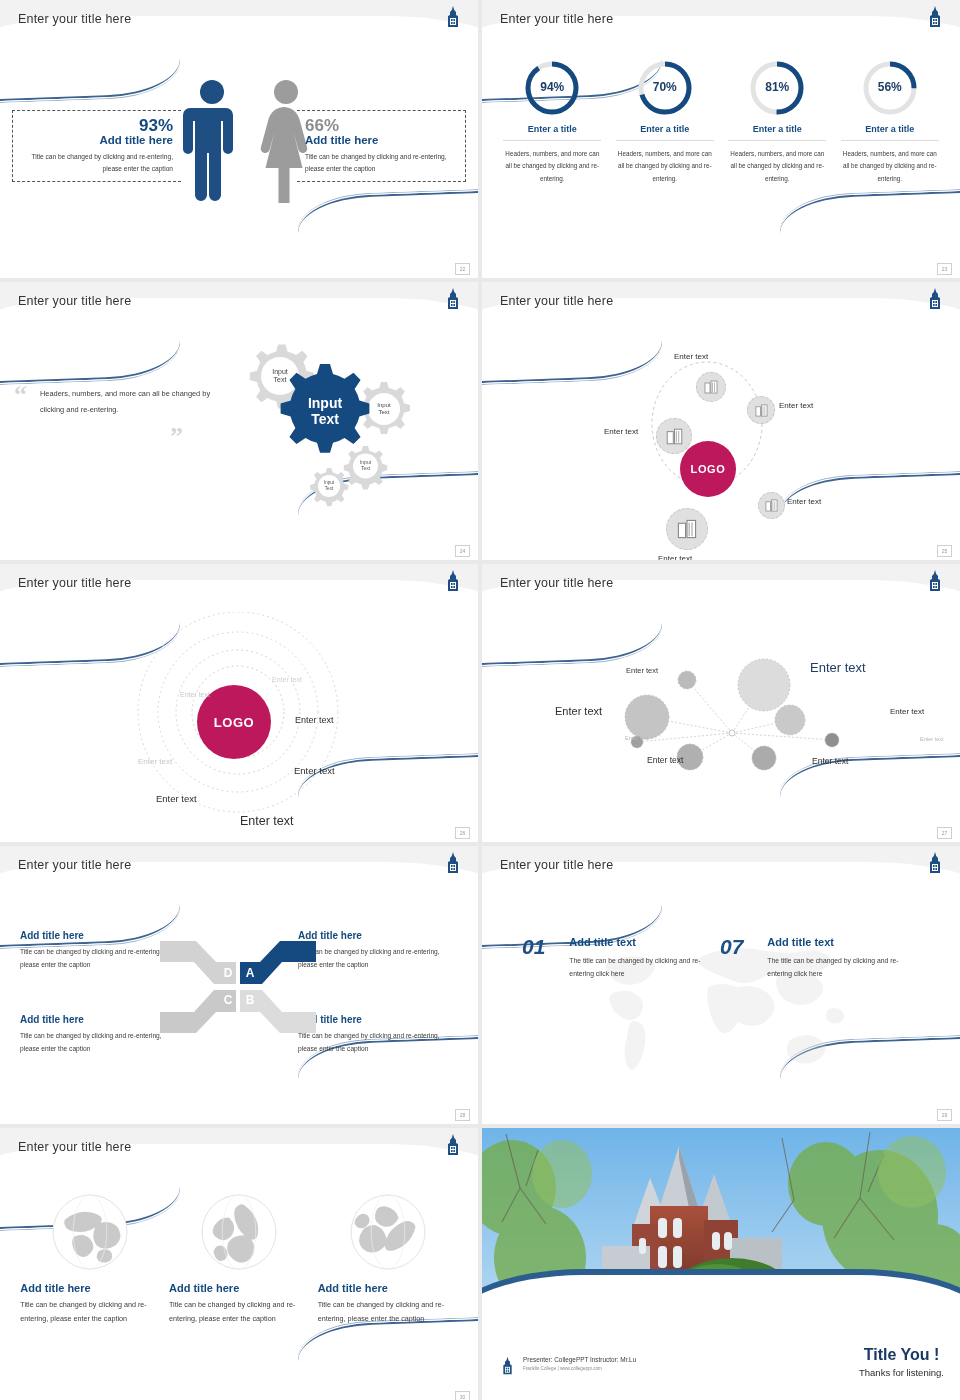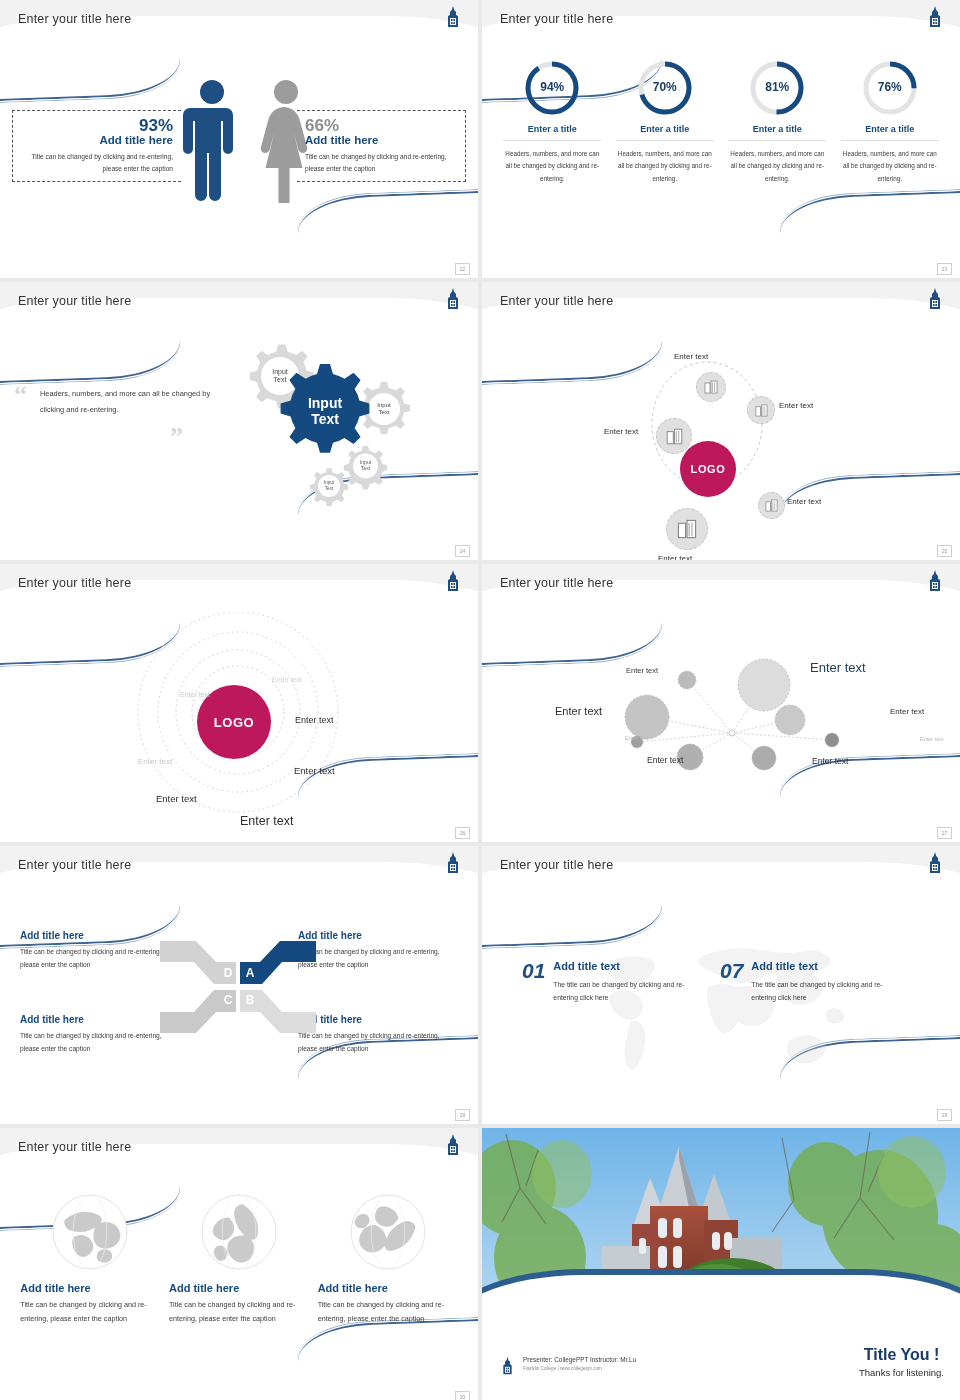--- a/index.html
+++ b/index.html
@@ -44,21 +44,21 @@
   .logoC{border-radius:50%;background:#be185d;color:#fff;display:flex;align-items:center;justify-content:center;font-size:11px;font-weight:bold;letter-spacing:.6px;}
   .etxt{position:absolute;font-size:8px;color:#2e2e2e;white-space:nowrap;}
   .nodeC{position:absolute;border-radius:50%;background:#e0e0e0;border:1px dashed #c4c4c4;display:flex;align-items:center;justify-content:center;}
 
   
   .s7cell{position:absolute;width:160px;}
   .s7cell h4{font-size:10px;color:#154a80;margin:0 0 5px;font-weight:bold;}
   .s7cell p{font-size:6.6px;color:#3b3b3b;line-height:1.9;margin:0;}
 
   
-  .numrow{position:absolute;top:68px;display:flex;gap:8px;}
+  .numrow{position:absolute;top:44px;display:flex;gap:24px;}
   .bignum{font-size:21px;font-weight:bold;font-style:italic;color:#1d4f86;line-height:1;}
   .numtitle{font-size:11px;font-weight:bold;color:#154a80;margin:0 0 6px;}
   .numtxt{font-size:6.8px;color:#3b3b3b;line-height:1.95;margin:0;}
   .worldmap{position:absolute;left:50%;top:54%;transform:translate(-50%,-50%);width:330px;opacity:.30;}
 
   
   .globes{display:flex;justify-content:space-around;padding:16px 16px 0;}
   .gcol{width:140px;}
   .gcol h4{font-size:11px;font-weight:bold;color:#154a80;margin:8px 0 4px;}
   .gcol p{font-size:7.2px;color:#3b3b3b;line-height:2.0;margin:0;}
@@ -162,21 +162,21 @@
                 <circle cx="28" cy="28" r="24" fill="none" stroke="#e3e3e3" stroke-width="5"></circle>
                 <circle cx="28" cy="28" r="24" fill="none" stroke="#154a80" stroke-width="5" stroke-dasharray="150.79644737231007" stroke-dashoffset="75.39822368615503"></circle>
               </svg><div style="margin-top:-40px;font-size:12px;font-weight:bold;color:#1c3f68">81%</div></div>
             <div class="dtitle">Enter a title</div>
             <div class="dtxt">Headers, numbers, and more can all be changed by clicking and re-entering.</div>
           </div>
           <div class="dcol">
             <div class="ring"><svg viewBox="0 0 56 56" style="width:56px;height:56px;transform:rotate(-90deg)">
                 <circle cx="28" cy="28" r="24" fill="none" stroke="#e3e3e3" stroke-width="5"></circle>
                 <circle cx="28" cy="28" r="24" fill="none" stroke="#154a80" stroke-width="5" stroke-dasharray="150.79644737231007" stroke-dashoffset="113.09733552923255"></circle>
-              </svg><div style="margin-top:-40px;font-size:12px;font-weight:bold;color:#1c3f68">76%</div></div>
+              </svg><div style="margin-top:-40px;font-size:12px;font-weight:bold;color:#1c3f68">56%</div></div>
             <div class="dtitle">Enter a title</div>
             <div class="dtxt">Headers, numbers, and more can all be changed by clicking and re-entering.</div>
           </div>
         </div>
     </div>
     <div class="pgnum">23</div>
   </div>
 
   <div class="slide">
     <div class="hdr">

